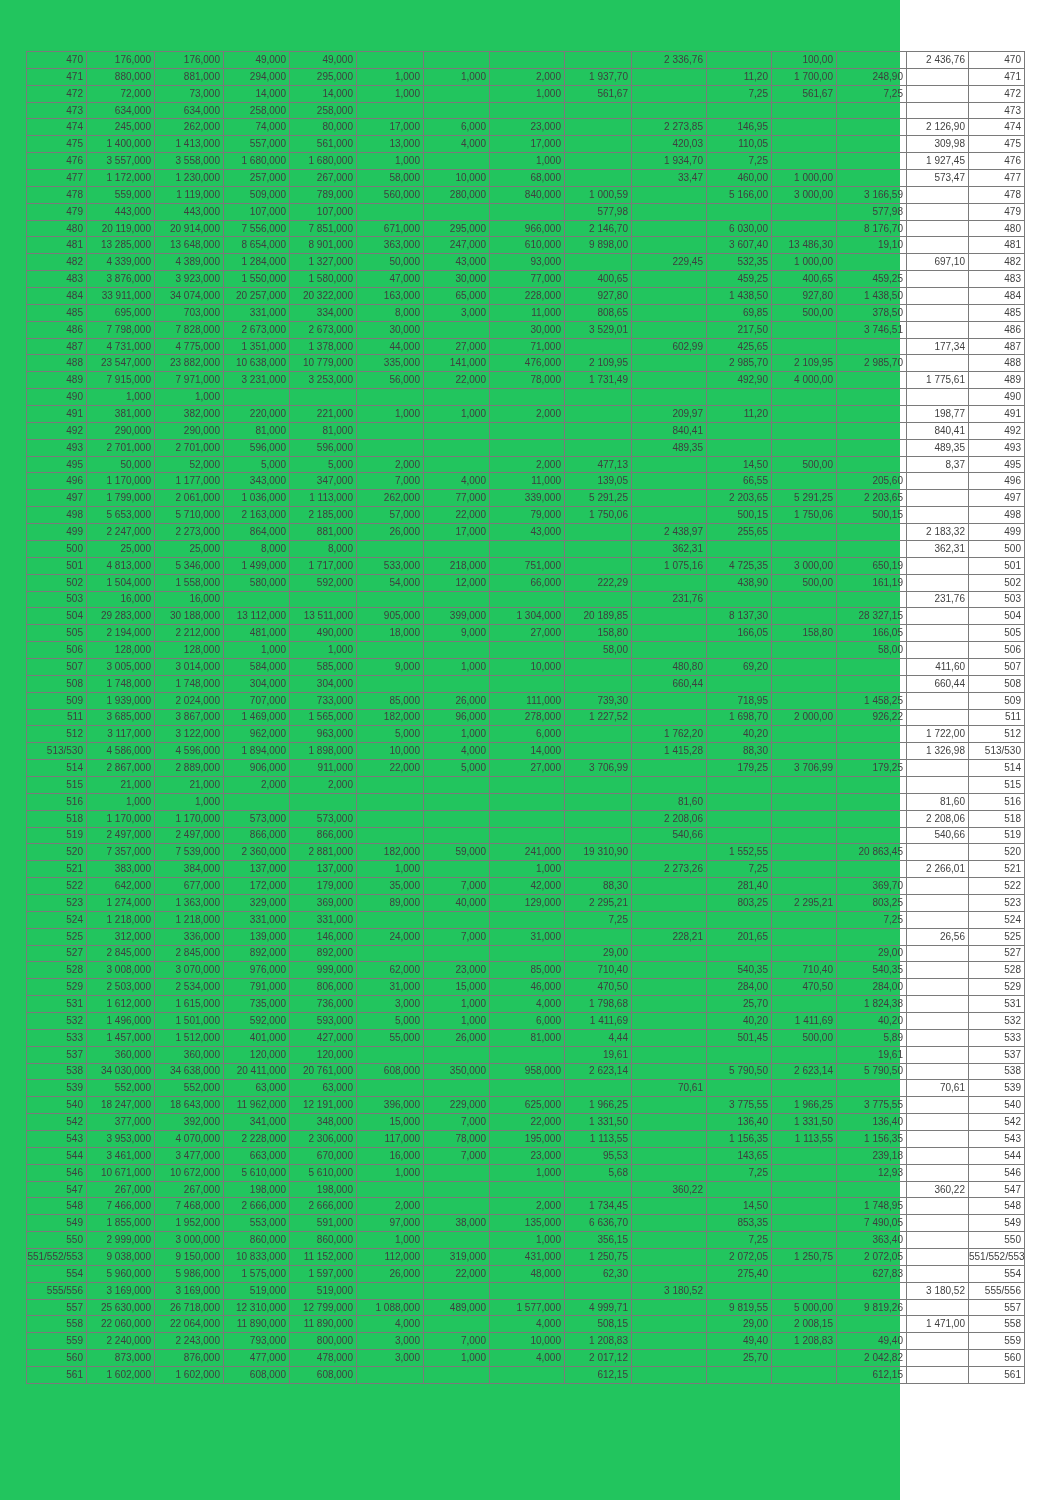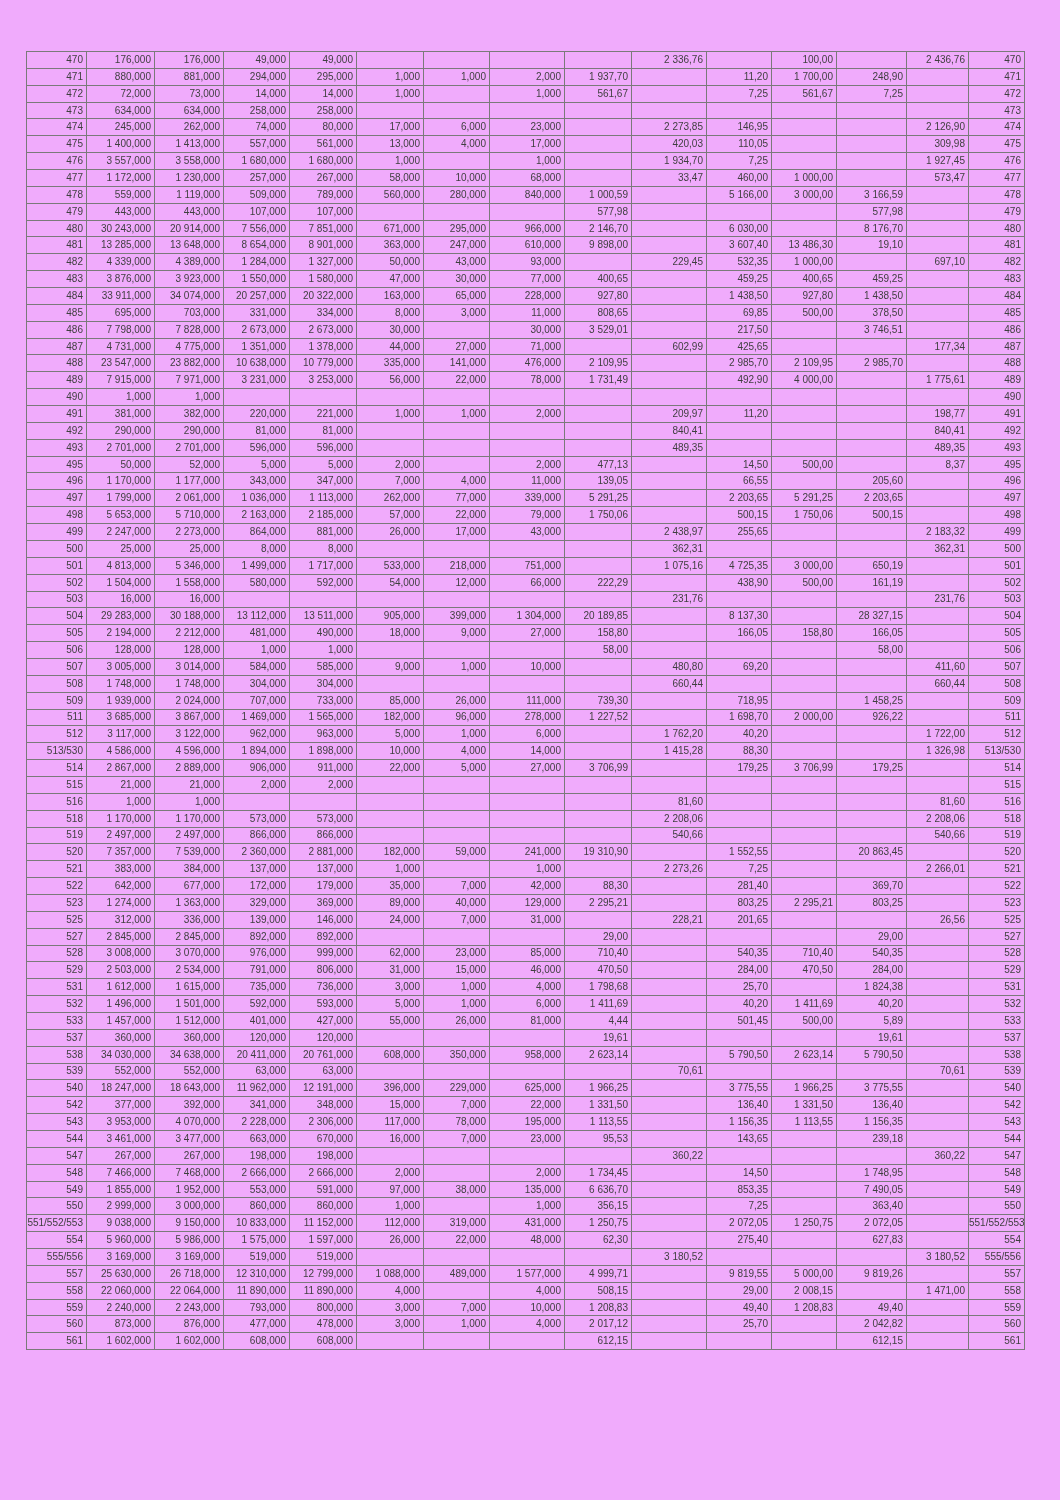--- a/index.html
+++ b/index.html
@@ -4,21 +4,21 @@
 <style>
   html,body{margin:0;padding:0;}
   body{
     width:1060px;height:1500px;
     background:#ffffff;
     overflow:hidden;
     position:relative;
     font-family:"Liberation Sans","DejaVu Sans",sans-serif;
   }
   .page{
-    position:absolute;left:0;top:0;width:1060px;height:1500px;background:#f0abfc;
+    position:absolute;left:0;top:0;width:900px;height:1500px;background:#22c55e;
   }
   table.grid{
     position:absolute;
     left:26px;top:51px;
     width:998px;
     border-collapse:collapse;
     table-layout:fixed;
   }
   table.grid td{
     border:1px solid var(--border-color,#7a7a7a);
@@ -258,21 +258,21 @@
           <td></td>
           <td></td>
           <td>577,98</td>
           <td></td>
           <td class="lblR">479</td>
         </tr>
         <tr>
           <td class="lblL">
             <span class="lbl">480</span>
           </td>
-          <td>30 243,000</td>
+          <td>20 119,000</td>
           <td>20 914,000</td>
           <td>7 556,000</td>
           <td>7 851,000</td>
           <td>671,000</td>
           <td>295,000</td>
           <td>966,000</td>
           <td>2 146,70</td>
           <td></td>
           <td>6 030,00</td>
           <td></td>
@@ -1035,20 +1035,39 @@
           <td>2 295,21</td>
           <td></td>
           <td>803,25</td>
           <td>2 295,21</td>
           <td>803,25</td>
           <td></td>
           <td class="lblR">523</td>
         </tr>
         <tr>
           <td class="lblL">
+            <span class="lbl">524</span>
+          </td>
+          <td>1 218,000</td>
+          <td>1 218,000</td>
+          <td>331,000</td>
+          <td>331,000</td>
+          <td></td>
+          <td></td>
+          <td></td>
+          <td>7,25</td>
+          <td></td>
+          <td></td>
+          <td></td>
+          <td>7,25</td>
+          <td></td>
+          <td class="lblR">524</td>
+        </tr>
+        <tr>
+          <td class="lblL">
             <span class="lbl">525</span>
           </td>
           <td>312,000</td>
           <td>336,000</td>
           <td>139,000</td>
           <td>146,000</td>
           <td>24,000</td>
           <td>7,000</td>
           <td>31,000</td>
           <td></td>
@@ -1301,20 +1320,39 @@
           <td>95,53</td>
           <td></td>
           <td>143,65</td>
           <td></td>
           <td>239,18</td>
           <td></td>
           <td class="lblR">544</td>
         </tr>
         <tr>
           <td class="lblL">
+            <span class="lbl">546</span>
+          </td>
+          <td>10 671,000</td>
+          <td>10 672,000</td>
+          <td>5 610,000</td>
+          <td>5 610,000</td>
+          <td>1,000</td>
+          <td></td>
+          <td>1,000</td>
+          <td>5,68</td>
+          <td></td>
+          <td>7,25</td>
+          <td></td>
+          <td>12,93</td>
+          <td></td>
+          <td class="lblR">546</td>
+        </tr>
+        <tr>
+          <td class="lblL">
             <span class="lbl">547</span>
           </td>
           <td>267,000</td>
           <td>267,000</td>
           <td>198,000</td>
           <td>198,000</td>
           <td></td>
           <td></td>
           <td></td>
           <td></td>

